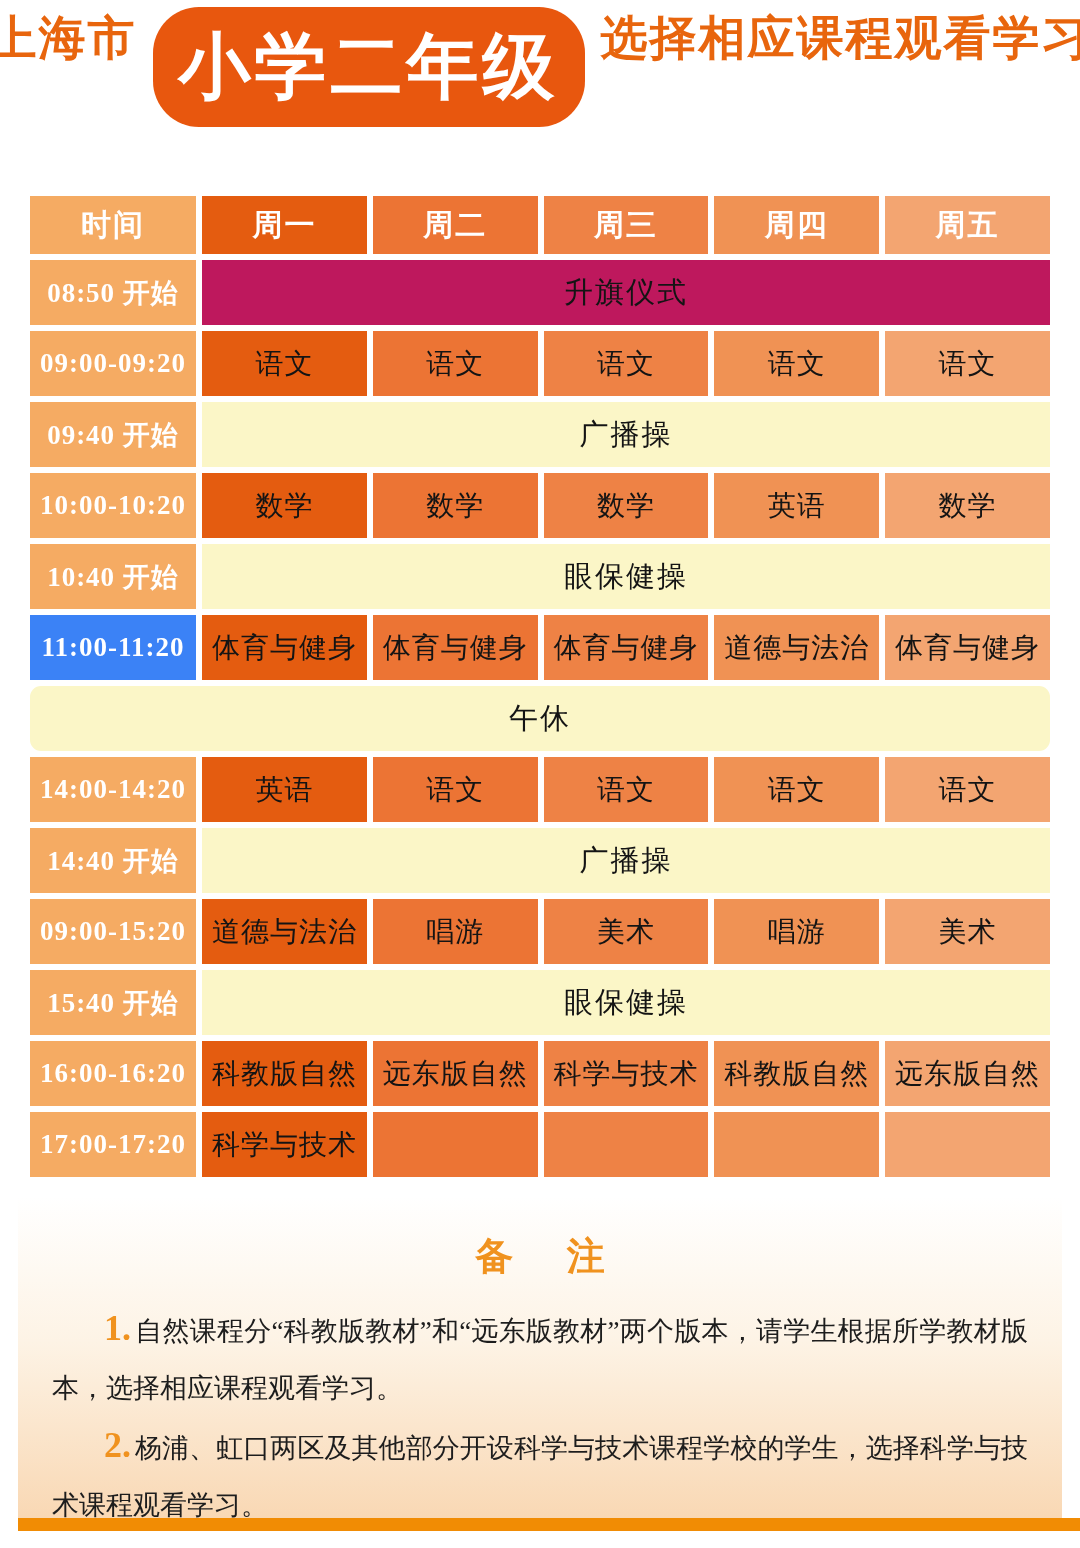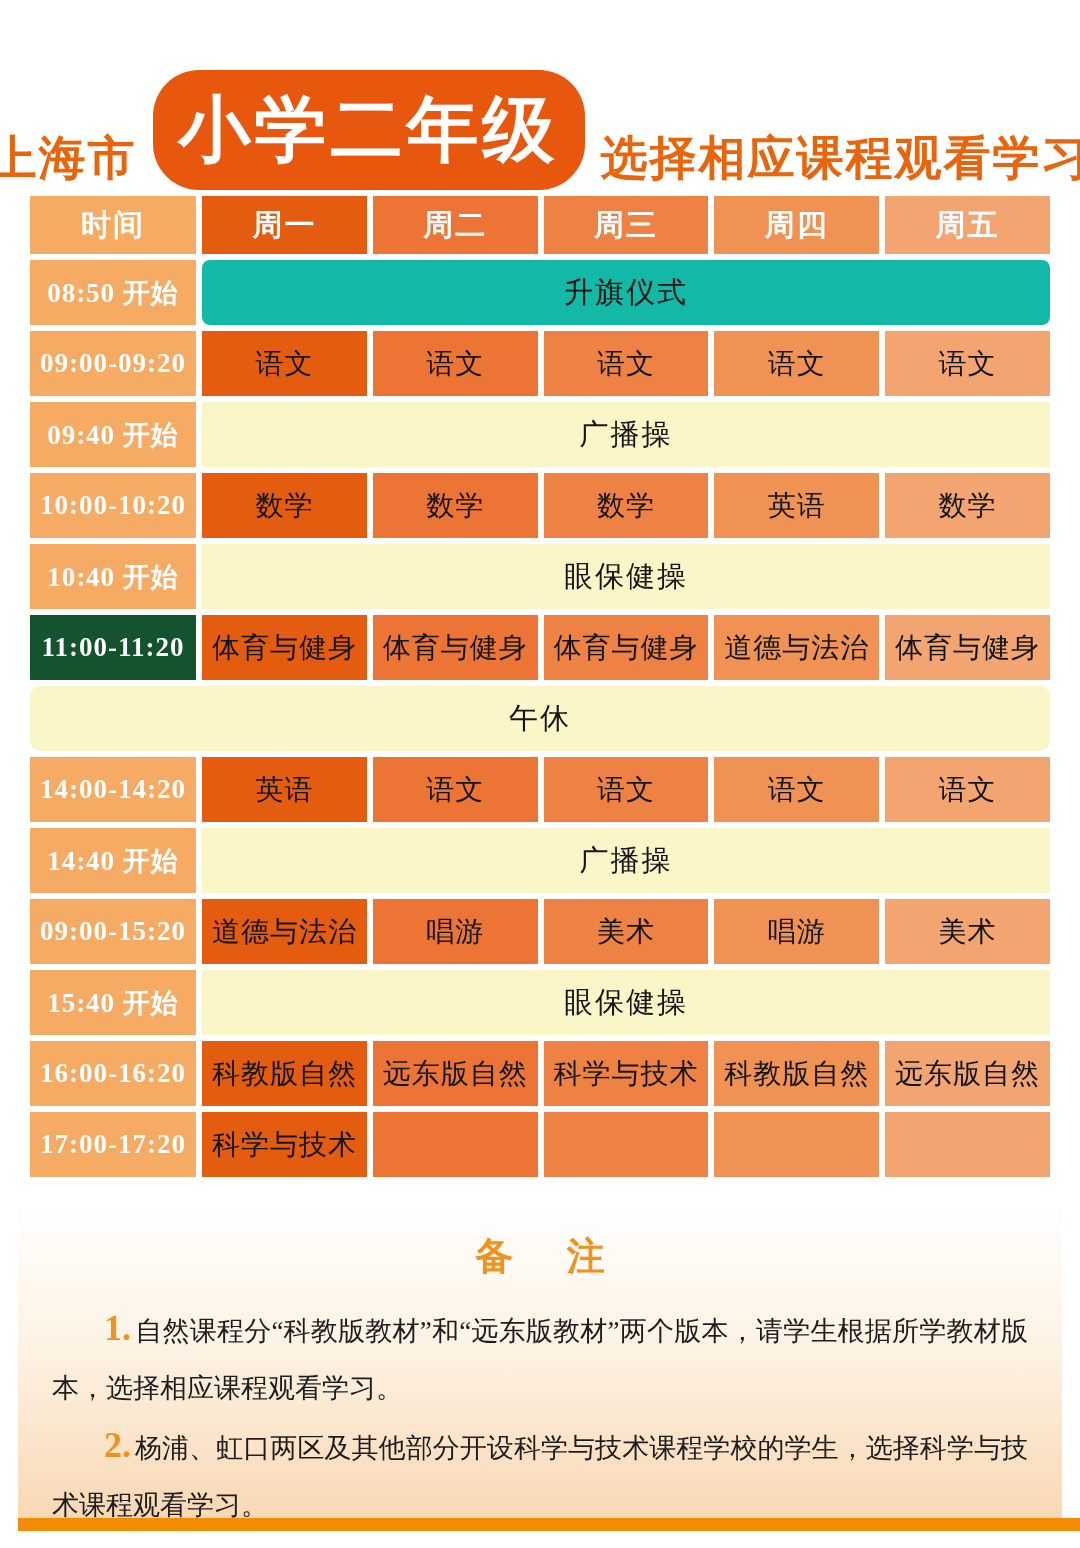--- a/index.html
+++ b/index.html
@@ -7,21 +7,21 @@
     position:relative;
     width:1080px;height:1548px;
     background:#ffffff;
     overflow:hidden;
     font-family:"Liberation Sans", sans-serif;
   }
   
   .title{
     height:190px;
     display:flex;
-    align-items:flex-end;
+    align-items:flex-start;
     justify-content:center;
     gap:16px;
     padding-top:7px;
     box-sizing:border-box;
   }
   .t-side{
     font-family:"Liberation Serif", serif;
     font-weight:bold;
     font-size:47px;
     color:#E8650D;
@@ -149,21 +149,21 @@
           <th class="day" style="background: rgb(228, 92, 16);">周一</th>
           <th class="day" style="background: rgb(236, 116, 52);">周二</th>
           <th class="day" style="background: rgb(238, 130, 69);">周三</th>
           <th class="day" style="background: rgb(240, 146, 84);">周四</th>
           <th class="day" style="background: rgb(243, 165, 113);">周五</th>
         </tr>
     </thead>
     <tbody id="body-rows">
         <tr>
           <td class="time" style="background: rgb(245, 171, 99);">08:50 开始</td>
-          <td class="span-activity" colspan="5" style="background: #14b8a6; border-radius: 8px;">升旗仪式</td>
+          <td class="span-activity" colspan="5" style="background: #be185d;">升旗仪式</td>
         </tr>
         <tr>
           <td class="time" style="background: rgb(245, 171, 99);">09:00-09:20</td>
           <td class="subject" style="background: rgb(228, 92, 16);">语文</td>
           <td class="subject" style="background: rgb(236, 116, 52);">语文</td>
           <td class="subject" style="background: rgb(238, 130, 69);">语文</td>
           <td class="subject" style="background: rgb(240, 146, 84);">语文</td>
           <td class="subject" style="background: rgb(243, 165, 113);">语文</td>
         </tr>
         <tr>
@@ -176,21 +176,21 @@
           <td class="subject" style="background: rgb(236, 116, 52);">数学</td>
           <td class="subject" style="background: rgb(238, 130, 69);">数学</td>
           <td class="subject" style="background: rgb(240, 146, 84);">英语</td>
           <td class="subject" style="background: rgb(243, 165, 113);">数学</td>
         </tr>
         <tr>
           <td class="time" style="background: rgb(245, 171, 99);">10:40 开始</td>
           <td class="span-activity" colspan="5" style="background: rgb(251, 246, 199);">眼保健操</td>
         </tr>
         <tr>
-          <td class="time" style="background: #14532d;">11:00-11:20</td>
+          <td class="time" style="background: #3b82f6;">11:00-11:20</td>
           <td class="subject" style="background: rgb(228, 92, 16);">体育与健身</td>
           <td class="subject" style="background: rgb(236, 116, 52);">体育与健身</td>
           <td class="subject" style="background: rgb(238, 130, 69);">体育与健身</td>
           <td class="subject" style="background: rgb(240, 146, 84);">道德与法治</td>
           <td class="subject" style="background: rgb(243, 165, 113);">体育与健身</td>
         </tr>
         <tr>
           <td class="span-activity" colspan="6" style="background: rgb(251, 246, 199); border-radius: 11px;">午休</td>
         </tr>
         <tr>

